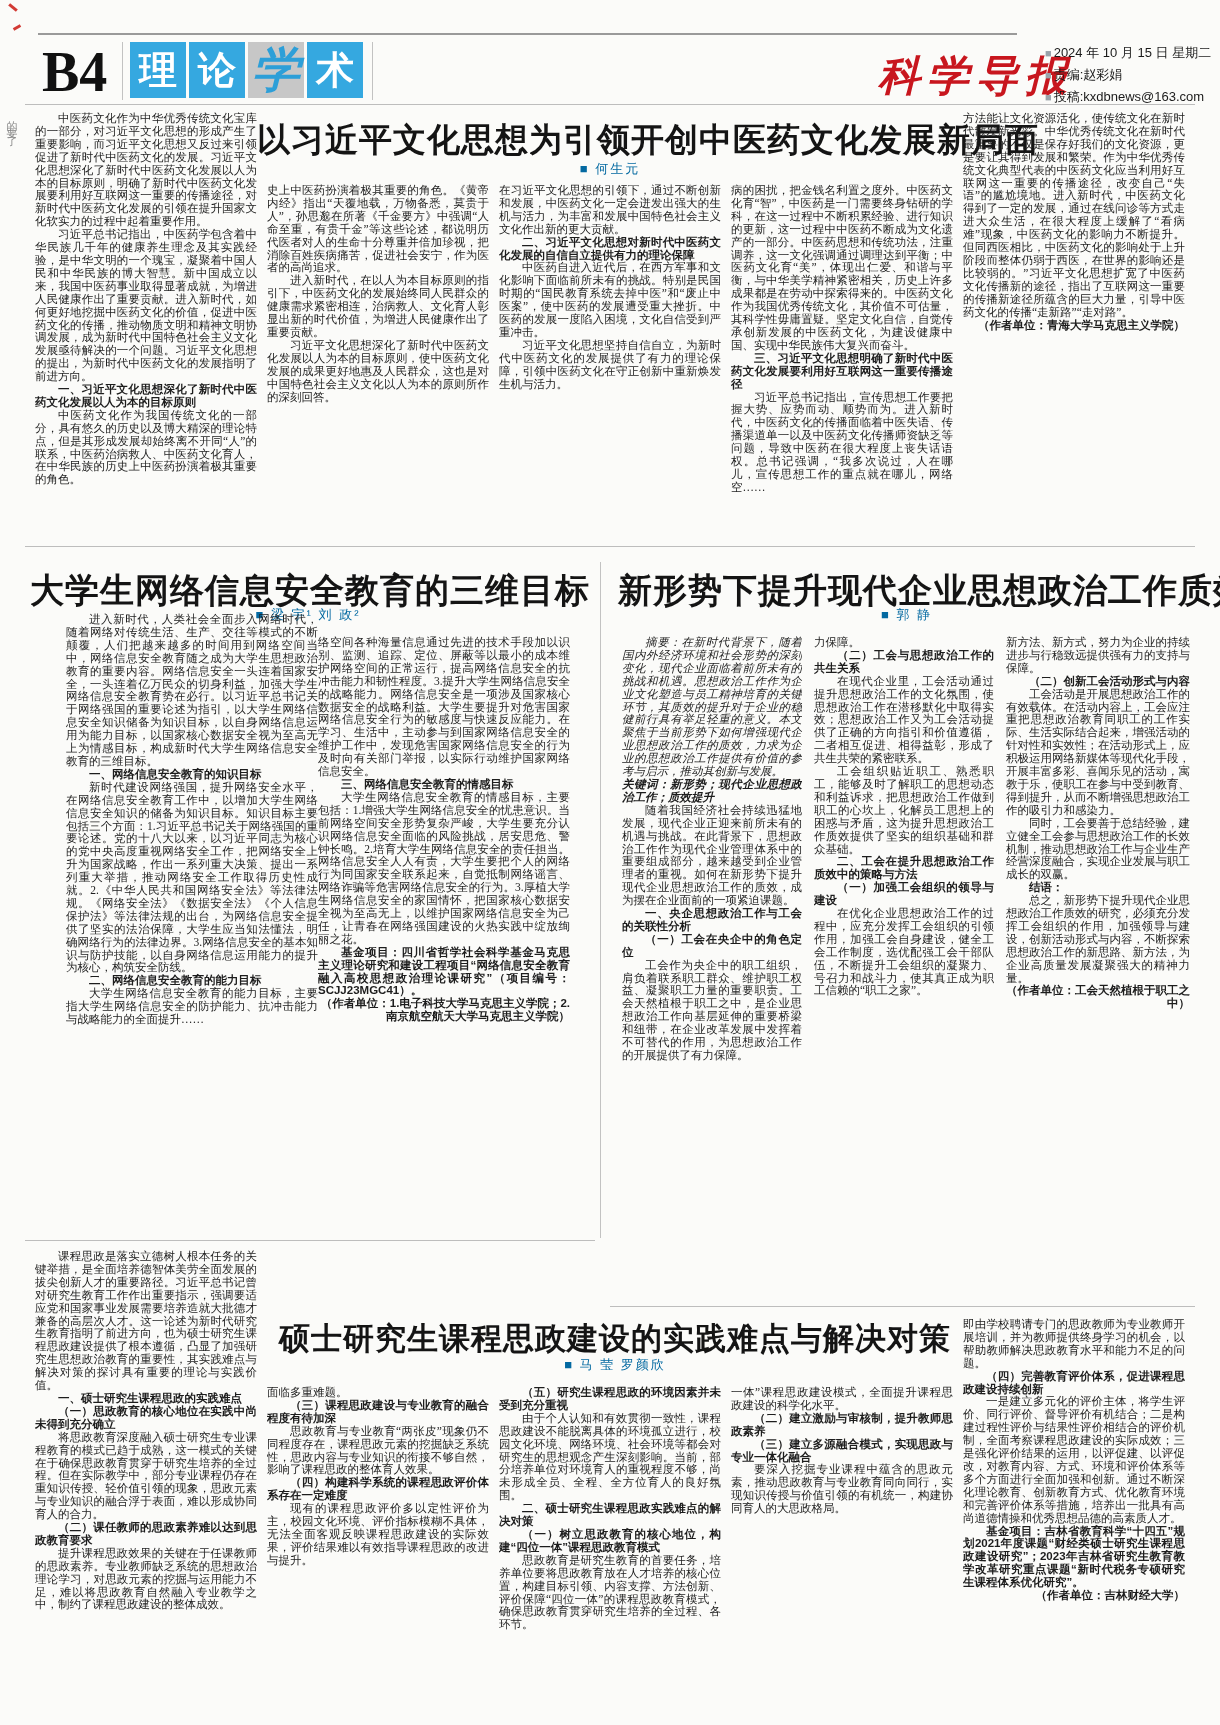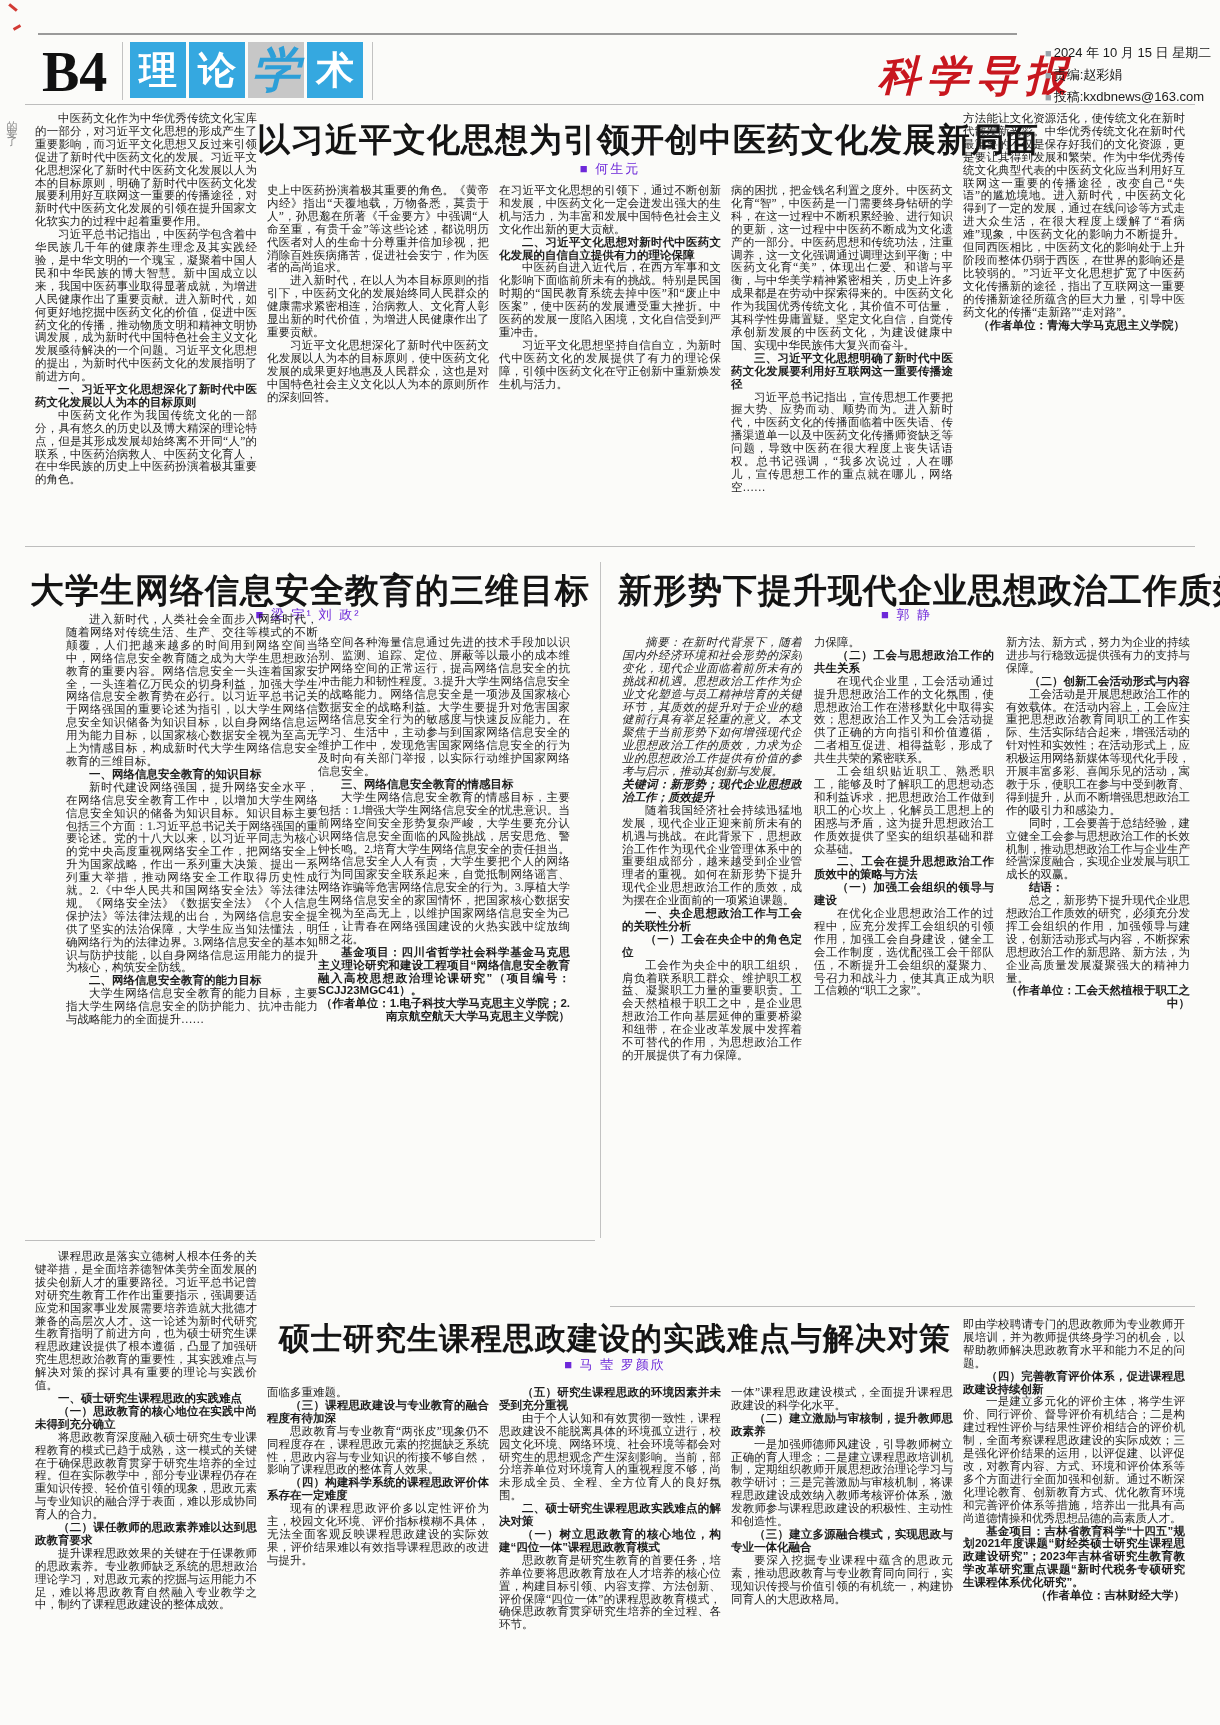--- a/index.html
+++ b/index.html
@@ -17,21 +17,21 @@
   .logo .gray{background:#c7c7c7;color:#2d9fd8;font-family:"DejaVu Serif",serif;font-style:italic;font-size:48px;}
   .masthead{font-family:"DejaVu Serif",serif;font-style:italic;font-weight:bold;
             font-size:42px;color:#c8161e;letter-spacing:7px;white-space:nowrap;}
   .pubinfo{font-family:"Liberation Sans",sans-serif;font-size:13px;color:#1a1a1a;line-height:21px;white-space:nowrap;}
   .pubinfo .m{color:#9aa3ab;font-size:11px;margin-right:2px;}
   
   .hl{font-family:"Liberation Sans",sans-serif;font-weight:bold;color:#141414;text-align:center;white-space:nowrap;}
   .hl1{font-size:33px;letter-spacing:1px;}
   .hl2{font-size:34px;letter-spacing:1px;}
   .hl4{font-size:31px;letter-spacing:1px;}
-  .byline{font-family:"Liberation Sans",sans-serif;font-size:13px;color:#6d28d9;text-align:center;letter-spacing:2px;}
+  .byline{font-family:"Liberation Sans",sans-serif;font-size:13px;color:#0369a1;text-align:center;letter-spacing:2px;}
   
   .col{position:absolute;overflow:hidden;text-align:justify;font-size:11.5px;line-height:12.9px;color:#1d1d1d;}
   .col p{margin:0;padding:0;}
   .p-body{text-indent:2em;}
   .p-cont{text-indent:0;}
   .p-head{font-family:"Liberation Sans",sans-serif;font-weight:bold;text-indent:2em;}
   .p-sub{font-family:"Liberation Sans",sans-serif;font-weight:bold;text-indent:2em;}
   .p-fund{font-family:"Liberation Sans",sans-serif;font-weight:bold;text-indent:2em;}
   .p-credit{font-family:"Liberation Sans",sans-serif;font-weight:bold;text-align:right;text-indent:0;}
   .p-abs{font-style:italic;text-indent:2em;font-weight:500;}
@@ -164,21 +164,20 @@
 <div class="col" style="left:499px;top:1386px;width:222px;height:326px;">
     <p class="p-sub">（五）研究生课程思政的环境因素并未受到充分重视</p>
     <p class="p-body">由于个人认知和有效贯彻一致性，课程思政建设不能脱离具体的环境孤立进行，校园文化环境、网络环境、社会环境等都会对研究生的思想观念产生深刻影响。当前，部分培养单位对环境育人的重视程度不够，尚未形成全员、全程、全方位育人的良好氛围。</p>
     <p class="p-head">二、硕士研究生课程思政实践难点的解决对策</p>
     <p class="p-sub">（一）树立思政教育的核心地位，构建“四位一体”课程思政教育模式</p>
     <p class="p-body">思政教育是研究生教育的首要任务，培养单位要将思政教育放在人才培养的核心位置，构建目标引领、内容支撑、方法创新、评价保障“四位一体”的课程思政教育模式，确保思政教育贯穿研究生培养的全过程、各环节。</p>
   </div>
 <div class="col" style="left:731px;top:1386px;width:222px;height:326px;">
     <p class="p-cont">一体”课程思政建设模式，全面提升课程思政建设的科学化水平。</p>
     <p class="p-sub">（二）建立激励与审核制，提升教师思政素养</p>
-    <p class="p-body">一是加强师德师风建设，引导教师树立正确的育人理念；二是建立课程思政培训机制，定期组织教师开展思想政治理论学习与教学研讨；三是完善激励与审核机制，将课程思政建设成效纳入教师考核评价体系，激发教师参与课程思政建设的积极性、主动性和创造性。</p>
     <p class="p-sub">（三）建立多源融合模式，实现思政与专业一体化融合</p>
     <p class="p-body">要深入挖掘专业课程中蕴含的思政元素，推动思政教育与专业教育同向同行，实现知识传授与价值引领的有机统一，构建协同育人的大思政格局。</p>
   </div>
 <div class="col" style="left:963px;top:1318px;width:222px;height:394px;">
     <p class="p-cont">即由学校聘请专门的思政教师为专业教师开展培训，并为教师提供终身学习的机会，以帮助教师解决思政教育水平和能力不足的问题。</p>
     <p class="p-sub">（四）完善教育评价体系，促进课程思政建设持续创新</p>
     <p class="p-body">一是建立多元化的评价主体，将学生评价、同行评价、督导评价有机结合；二是构建过程性评价与结果性评价相结合的评价机制，全面考察课程思政建设的实际成效；三是强化评价结果的运用，以评促建、以评促改，对教育内容、方式、环境和评价体系等多个方面进行全面加强和创新。通过不断深化理论教育、创新教育方式、优化教育环境和完善评价体系等措施，培养出一批具有高尚道德情操和优秀思想品德的高素质人才。</p>
     <p class="p-fund">基金项目：吉林省教育科学“十四五”规划2021年度课题“财经类硕士研究生课程思政建设研究”；2023年吉林省研究生教育教学改革研究重点课题“新时代税务专硕研究生课程体系优化研究”。</p>
     <p class="p-credit">（作者单位：吉林财经大学）</p>
   </div>

